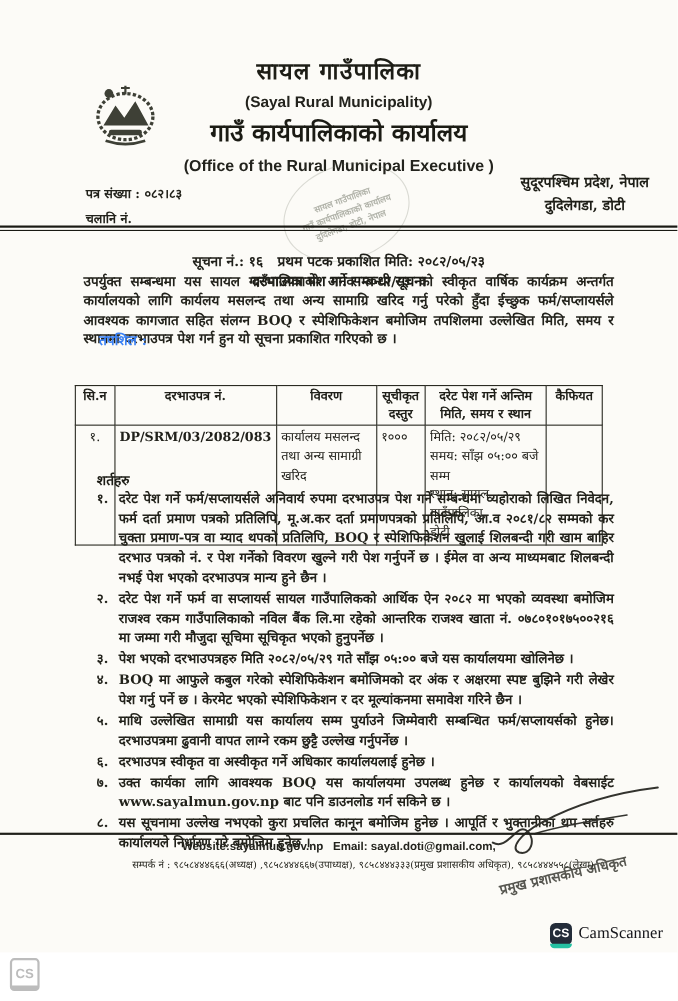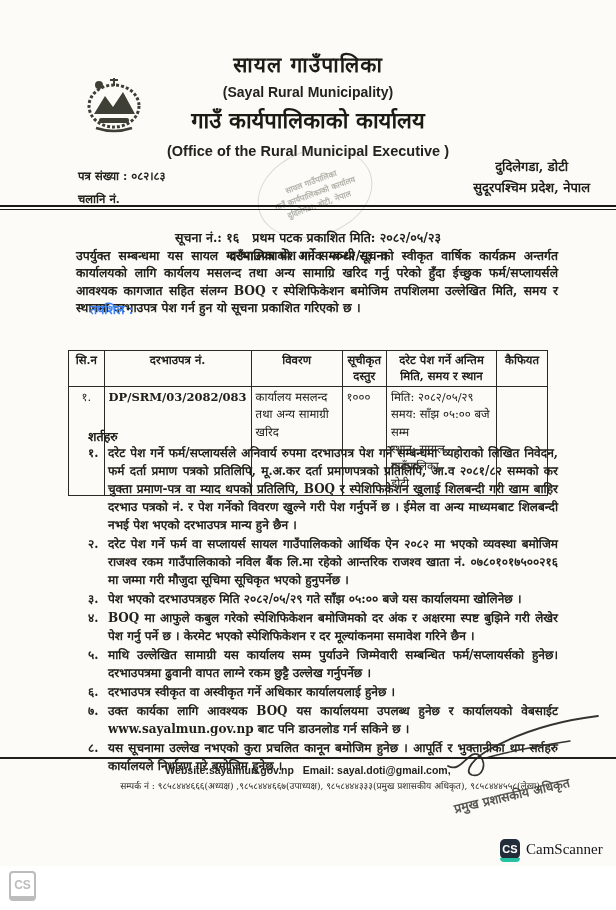--- a/index.html
+++ b/index.html
@@ -82,22 +82,22 @@
   </div>
 
   <div class="hdr-center">
     <div class="h-np1 np">सायल गाउँपालिका</div>
     <div class="h-en1">(Sayal Rural Municipality)</div>
     <div class="h-np2 np">गाउँ कार्यपालिकाको कार्यालय</div>
     <div class="h-en2">(Office of the Rural Municipal Executive )</div>
   </div>
 
   <div class="hdr-right np">
+    <div>सुदूरपश्चिम प्रदेश, नेपाल</div>
     <div>दुदिलेगडा, डोटी</div>
-    <div>सुदूरपश्चिम प्रदेश, नेपाल</div>
   </div>
 
   <div class="hdr-left np">
     <div>पत्र संख्या : ०८२।८३</div>
     <div>चलानि नं.</div>
   </div>
 
   <div class="hdr-stamp np">
     <div>सायल गाउँपालिका</div>
     <div>गाउँ कार्यपालिकाको कार्यालय</div>

